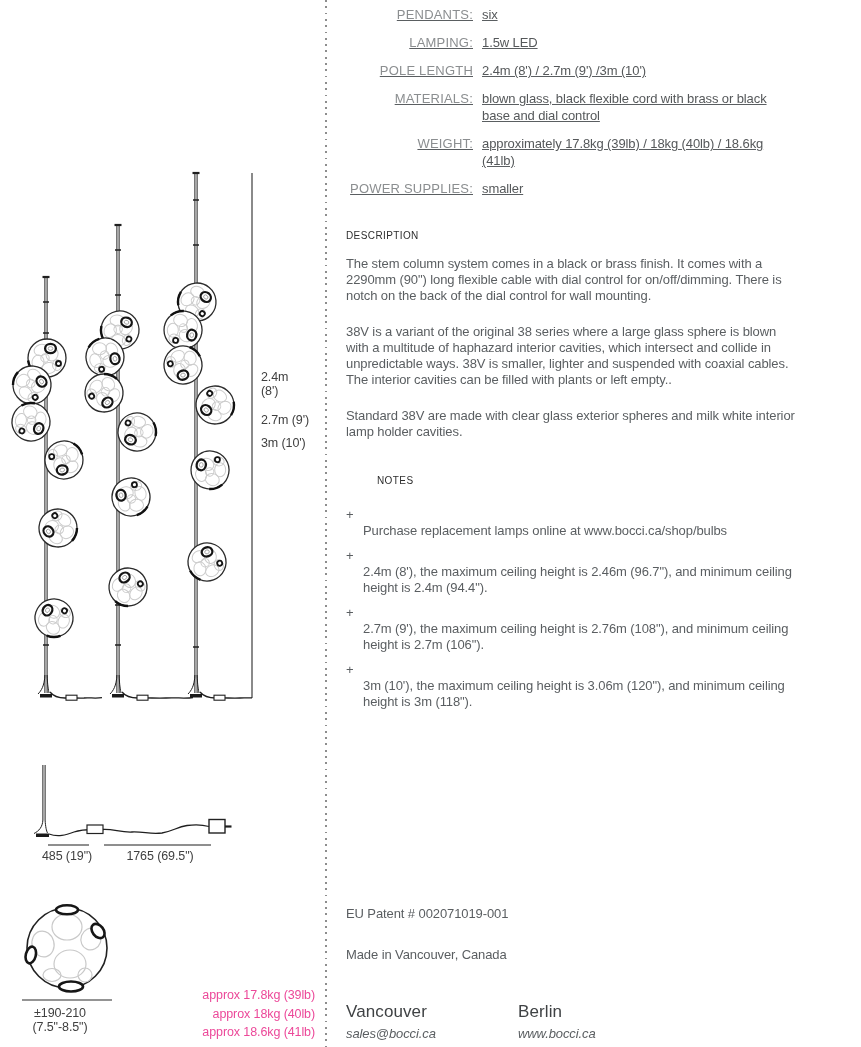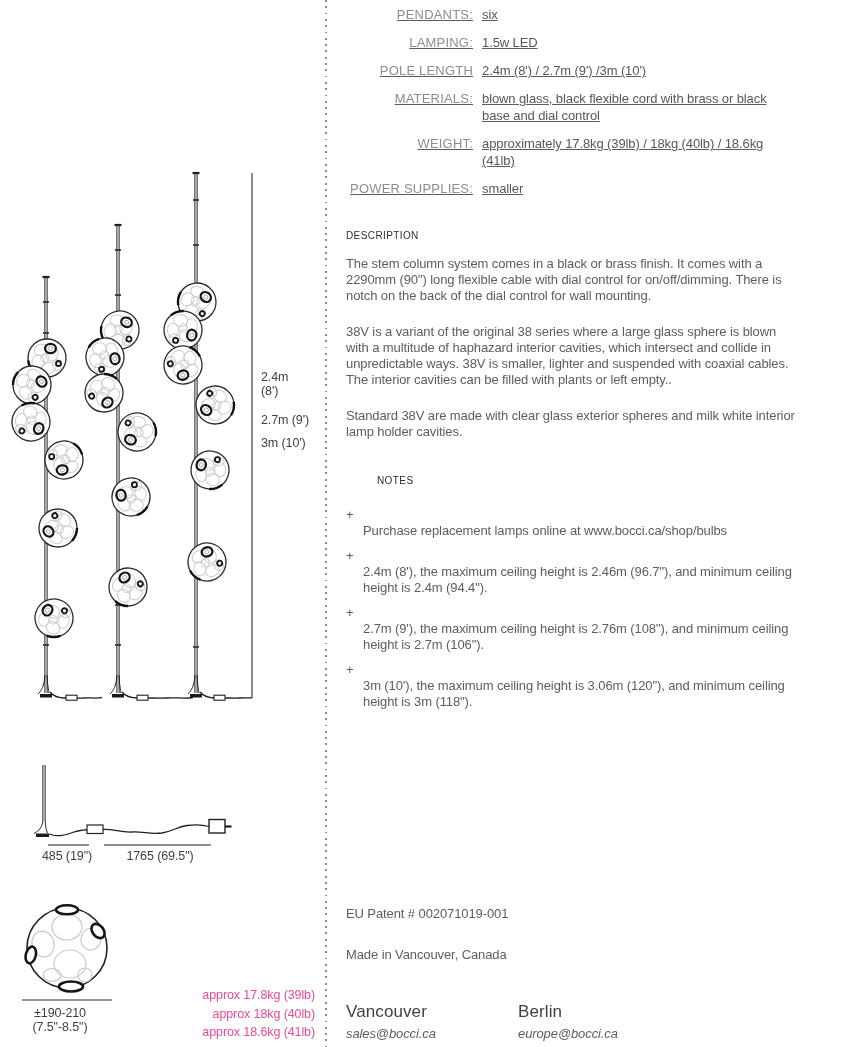--- a/index.html
+++ b/index.html
@@ -267,20 +267,19 @@
       <div>
         <div class="office-city">Vancouver</div>
         <div class="office-lines">
           <div>sales@bocci.ca</div>
           <div>www.bocci.ca</div>
         </div>
       </div>
       <div>
         <div class="office-city">Berlin</div>
         <div class="office-lines">
-          <div>europe@bocci.ca</div>
           <div>www.bocci.ca</div>
         </div>
       </div>
     </div>
   </div>
 
 </div>
 
 </body></html>

